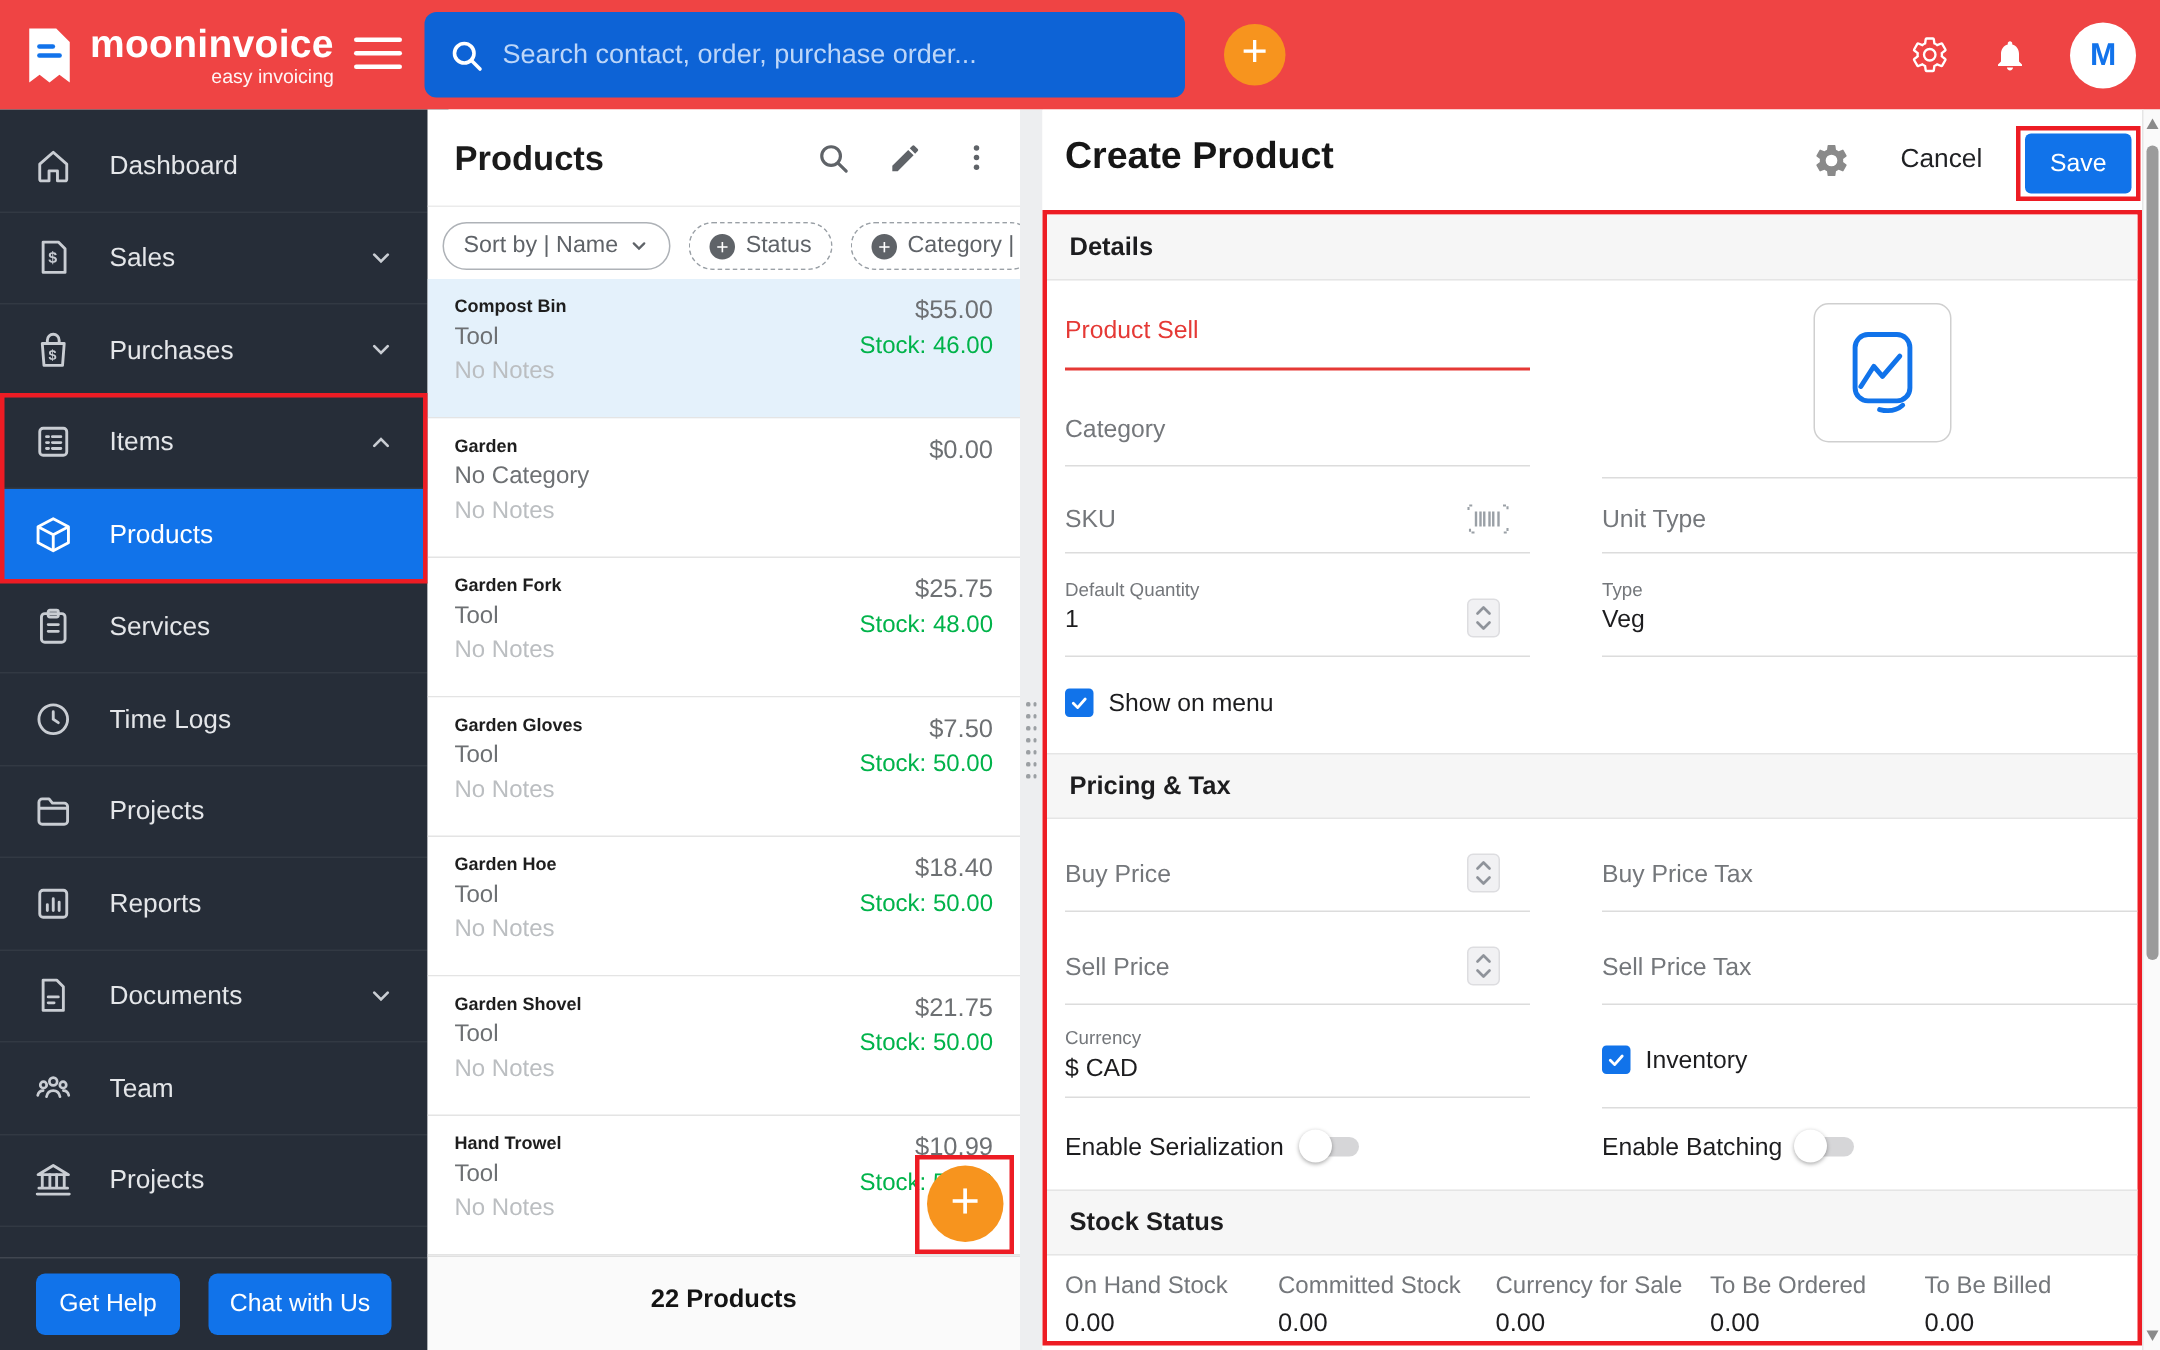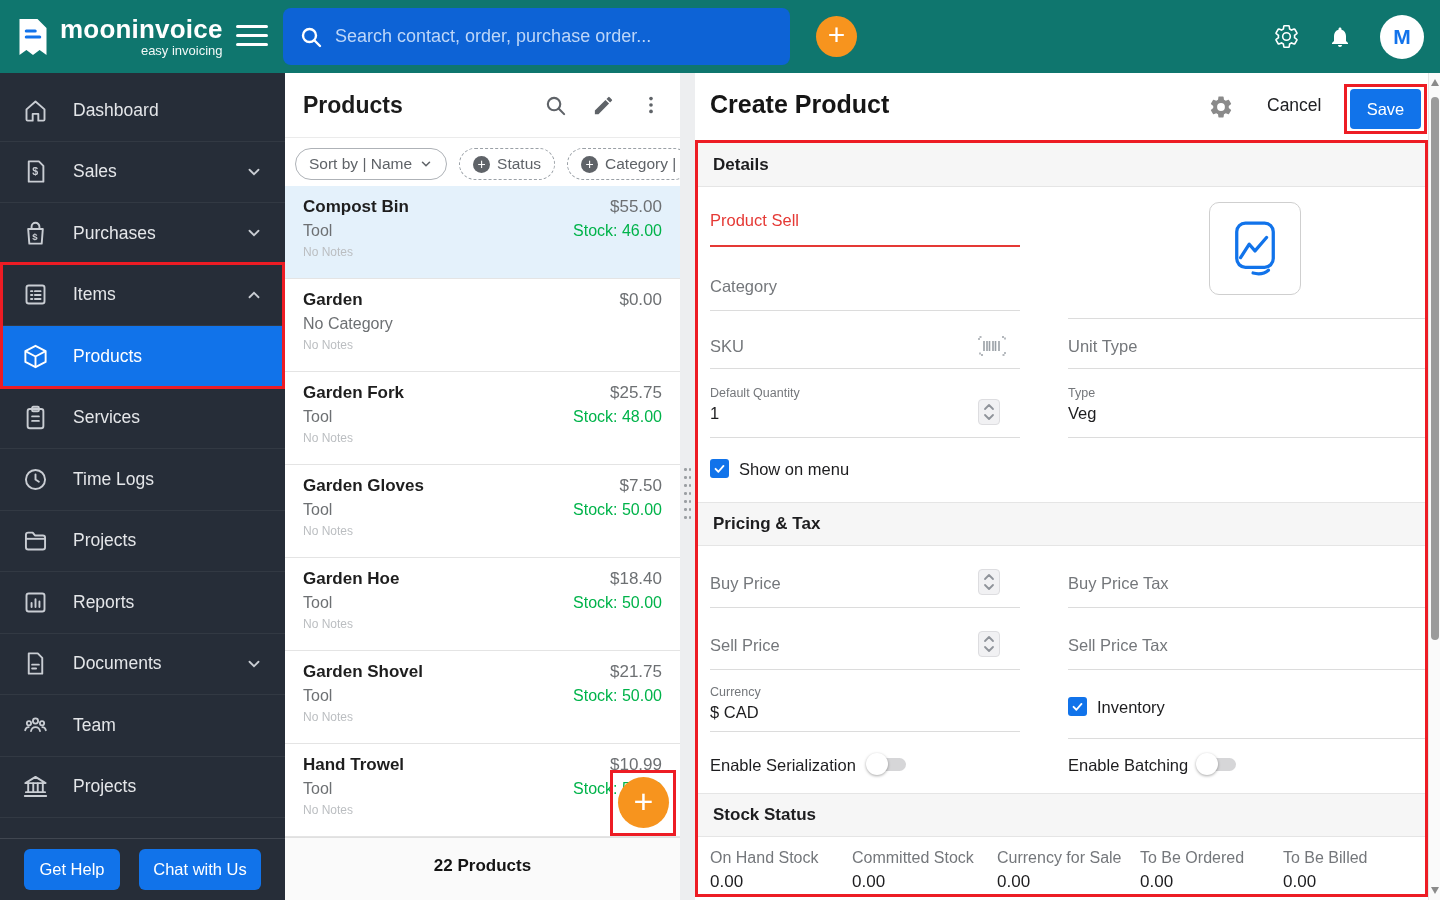--- a/index.html
+++ b/index.html
@@ -1,21 +1,21 @@
 <!DOCTYPE html>
 <html><head>
 <meta charset="utf-8">
 <style>
   * { margin:0; padding:0; box-sizing:border-box; }
   html,body { width:1440px; height:900px; overflow:hidden; background:#fff;
     font-family:"Liberation Sans", sans-serif; }
   svg { display:block; }
 
   
-  .topbar { position:absolute; left:0; top:0; width:1440px; height:73px; background:#0f766e; }
+  .topbar { position:absolute; left:0; top:0; width:1440px; height:73px; background:#ef4444; }
   .logo-wrap { position:absolute; left:14px; top:16px; display:flex; align-items:center; }
   .brand-block { margin-left:8px; color:#fff; }
   .brand { font-size:26px; font-weight:bold; letter-spacing:.2px; line-height:26px; }
   .tagline { font-size:13px; text-align:right; margin-top:1px; opacity:.95; }
   .hamburger { position:absolute; left:236px; top:25px; width:32px; height:23px; cursor:pointer; }
   .hamburger span { display:block; height:2.6px; background:#fff; border-radius:2px; margin-bottom:6.5px; }
   .searchbar { position:absolute; left:283px; top:8px; width:507px; height:57px; background:#0D63D6;
     border-radius:8px; display:flex; align-items:center; padding:0 16px; }
   .searchbar input { flex:1; border:none; outline:none; background:transparent; color:#fff;
     font-size:18px; margin-left:12px; font-family:"Liberation Sans", sans-serif; }
@@ -59,23 +59,23 @@
   .chips { position:absolute; left:10px; top:75px; width:385px; height:34px; display:flex; gap:12px; }
   .chip { display:flex; align-items:center; gap:7px; border-radius:17px; padding:0 13px;
     font-size:15.5px; color:#5F6368; white-space:nowrap; cursor:pointer; height:32px; }
   .chip.solid { border:1px solid #AEB2B7; }
   .chip.dashed { border:1.6px dashed #9AA0A6; }
   .plus-circle { width:17px; height:17px; border-radius:50%; background:#5F6368; color:#fff;
     font-size:14px; line-height:16px; text-align:center; flex:none; }
   .prow { position:absolute; left:0; width:395px; height:93px; padding:11px 18px;
     border-bottom:1px solid #E4E4E4; cursor:pointer; background:#fff; }
   .prow.selected { background:#E4F1FB; }
-  .pname { font-size:17px; font-weight:bold; color:#1E1E1E; }
+  .pname { font-size:12px; font-weight:bold; color:#1E1E1E; }
   .pcat { font-size:16px; color:#6D7073; margin-top:5px; }
-  .pnotes { font-size:12px; color:#BBBEC1; margin-top:5px; }
+  .pnotes { font-size:16px; color:#BBBEC1; margin-top:5px; }
   .pright { position:absolute; right:18px; top:11px; text-align:right; }
   .pprice { font-size:17px; color:#6D7073; }
   .pstock { font-size:16px; color:#00B34A; margin-top:5px; }
   .mid-footer { position:absolute; left:0; top:764px; width:395px; height:63px; background:#FAFAFA;
     border-top:1px solid #E0E0E0; text-align:center; padding-top:18px; }
   .mid-footer .cnt { font-size:17px; font-weight:bold; color:#141414; }
   .fab-list { position:absolute; left:333px; top:704px; width:51px; height:51px; border-radius:50%;
     background:#F7941E; color:#fff; display:flex; align-items:center; justify-content:center;
     font-size:34px; cursor:pointer; z-index:60; padding-bottom:3px; }
 

